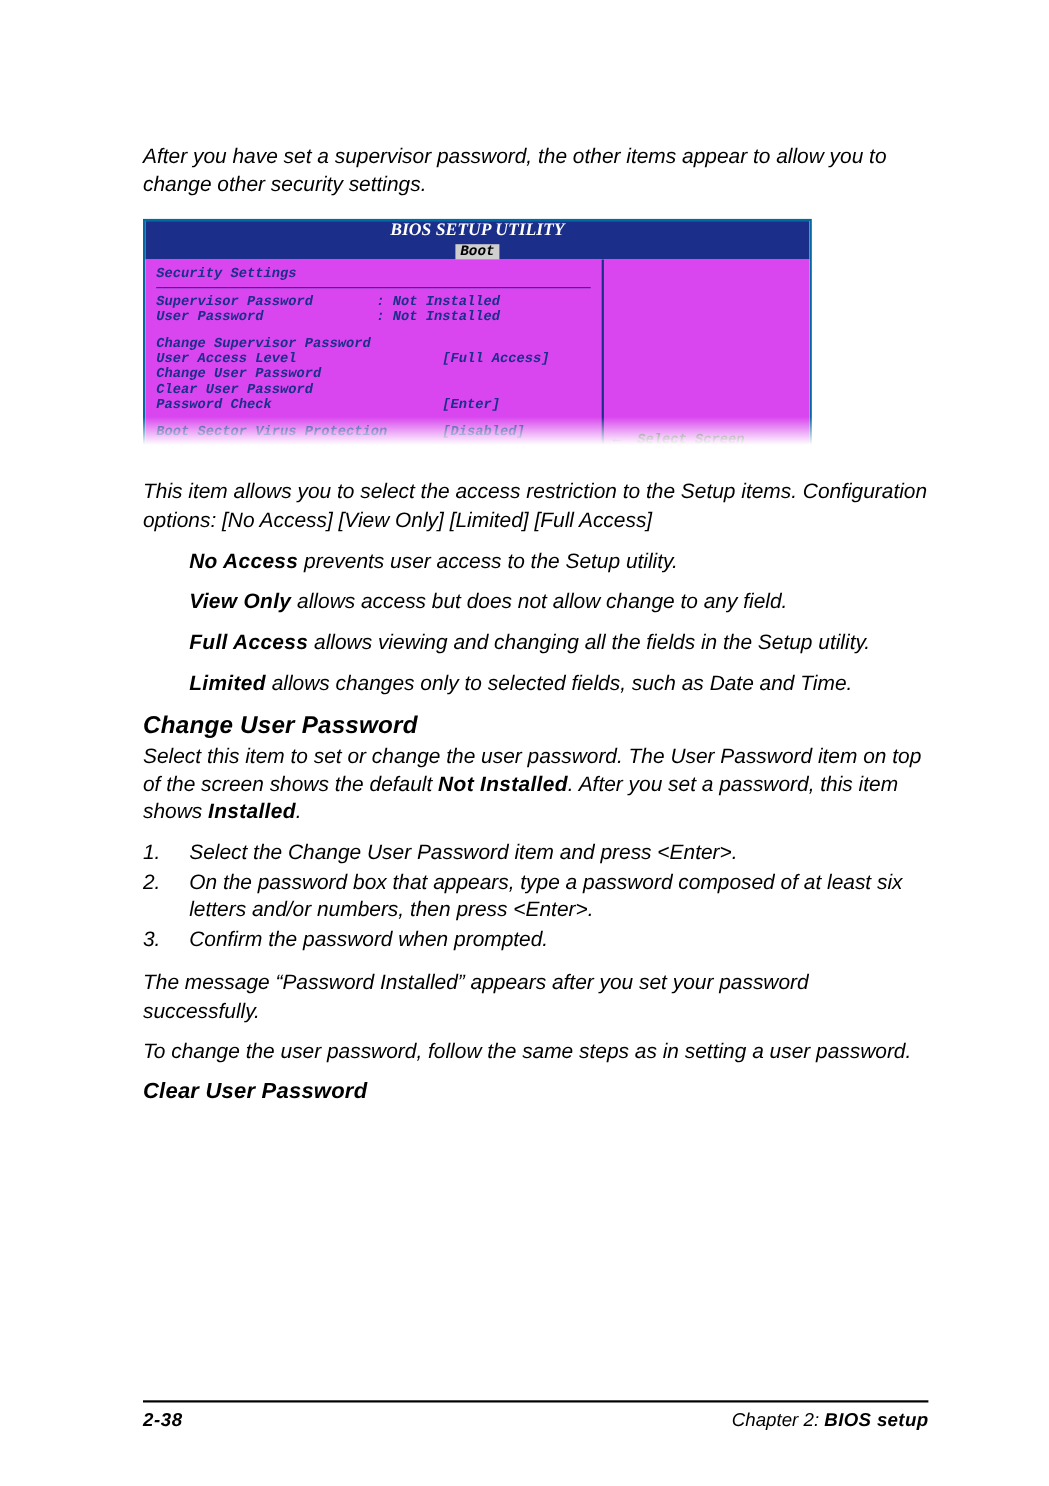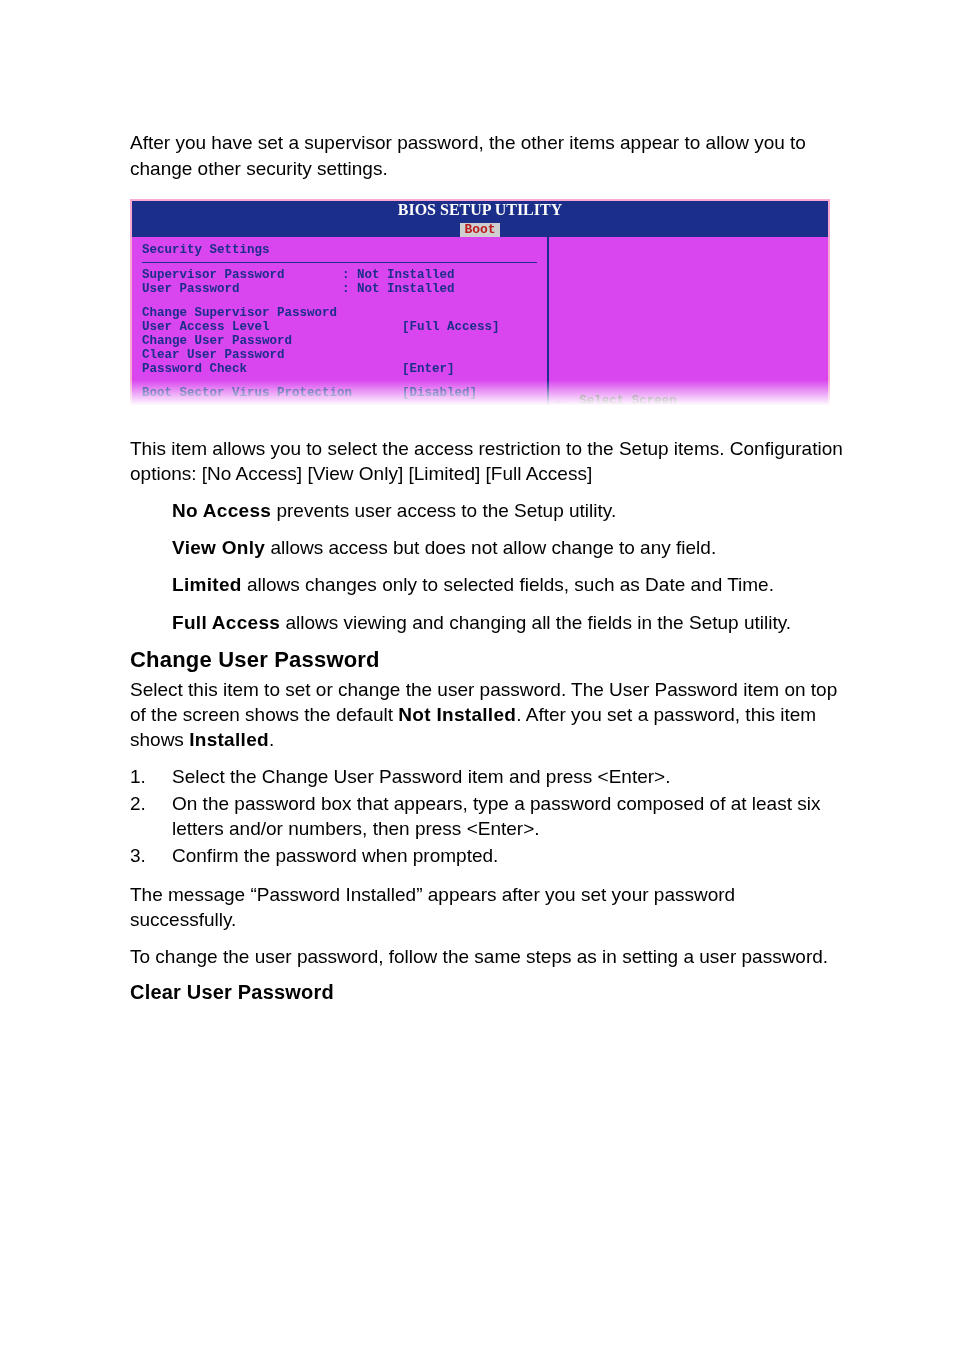--- a/index.html
+++ b/index.html
@@ -1,21 +1,21 @@
 <!DOCTYPE html>
 <html><head>
 <meta charset="utf-8">
 <style>
   * { box-sizing: border-box; margin: 0; padding: 0; }
   html, body { width: 954px; height: 1351px; background: #fff; font-family: Arial, Helvetica, sans-serif; color: #000; }
-  .page { padding: 130px 110px 0 130px; position: relative; height: 100%; }
+  .page { padding: 130px 110px 0 130px; position: relative; height: 100%; font-style: italic; }
   .intro { font-size: 19px; line-height: 1.35; margin-bottom: 18px; }
-  .bios-box { border: 2px solid #f9a8d4; width: 700px; margin-bottom: 24px; overflow: hidden; }
+  .bios-box { border: 2px solid #0369a1; width: 608px; margin-bottom: 24px; overflow: hidden; }
   .bios-title { background: #1a2e8a; color: #fefefe; font-family: "Times New Roman", serif; font-weight: bold; text-align: center; font-size: 16px; padding: 0; line-height: 1.1; }
-  .bios-tab { display:inline-block; background:#cfcfcf; color:#b91c1c; font-family:"Courier New",monospace; font-weight:bold; font-size:13px; padding:0 4px; }
+  .bios-tab { display:inline-block; background:#cfcfcf; color:#000000; font-family:"Courier New",monospace; font-weight:bold; font-size:13px; padding:0 4px; }
   .bios-body { display: flex; background: #d946ef; font-family: "Courier New", monospace; font-size: 12.5px; color: #1a2e8a; font-weight: bold; position: relative; }
   .bios-left { flex: 0 0 415px; padding: 6px 10px 10px 10px; }
   .bios-right { flex: 1; border-left: 2px solid #1a2e8a; padding: 6px 8px; position: relative; min-height: 170px; }
   .bios-left hr { border: none; border-top: 1.5px solid #1a2e8a; margin: 5px 0; }
   .bios-row { display: flex; }
   .bios-label { flex: 0 0 200px; white-space: pre; }
   .bios-val { white-space: pre; }
   .bios-spacer { height: 10px; }
   .help-row { position:absolute; bottom:2px; left:8px; right:8px; color:#333; font-weight:bold;}
   .help-arrow { font-size:12px; }
@@ -98,32 +98,38 @@
       </div>
     </div>
   </div>
   <div class="fade-overlay"></div>
   </div>
 
   <p class="body-text">This item allows you to select the access restriction to the Setup items. Configuration options: [No Access] [View Only] [Limited] [Full Access]</p>
   <div class="indent-block">
     <p class="body-text"><span class="strong">No Access</span><span> prevents user access to the Setup utility.</span></p>
     <p class="body-text"><span class="strong">View Only</span><span> allows access but does not allow change to any field.</span></p>
+    <p class="body-text"><span class="strong">Full Access</span><span> allows viewing and changing all the fields in the Setup utility.</span></p>
     <p class="body-text"><span class="strong">Limited</span><span> allows changes only to selected fields, such as Date and Time.</span></p>
-    <p class="body-text"><span class="strong">Full Access</span><span> allows viewing and changing all the fields in the Setup utility.</span></p>
   </div>
 
   <h2 class="section">Change User Password</h2>
   <p class="body-text">
     <span>Select this item to set or change the user password. The User Password item on top of the screen shows the default </span><span class="strong">Not Installed</span><span>. After you set a password, this item shows </span><span class="strong">Installed</span><span>.</span>
   </p>
   <ol class="steps">
     <li><span class="num">1.</span><span>Select the Change User Password item and press &lt;Enter&gt;.</span></li>
     <li><span class="num">2.</span><span>On the password box that appears, type a password composed of at least six letters and/or numbers, then press &lt;Enter&gt;.</span></li>
     <li><span class="num">3.</span><span>Confirm the password when prompted.</span></li>
   </ol>
   <p class="body-text">The message “Password Installed” appears after you set your password successfully.</p>
   <p class="body-text">To change the user password, follow the same steps as in setting a user password.</p>
 
   <h3 class="subsection">Clear User Password</h3>
 
+  <div class="footer">
+    <span class="left">2-38</span>
+    <span class="right">
+      <span>Chapter 2: </span><span class="bold">BIOS setup</span>
+    </span>
+  </div>
 
 </div>
 
 </body></html>

